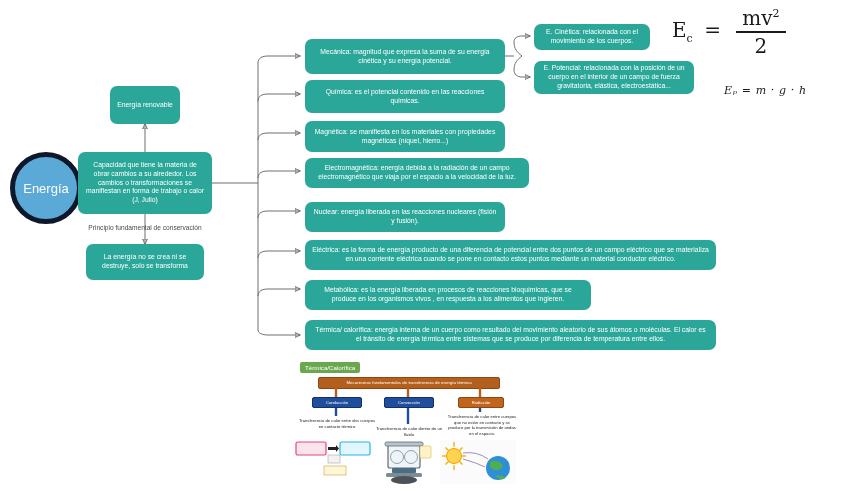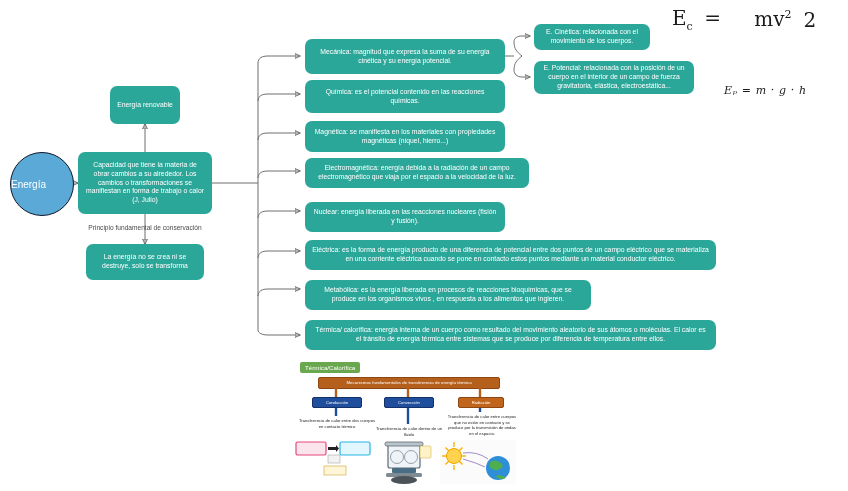--- a/index.html
+++ b/index.html
@@ -6,34 +6,34 @@
   body{width:848px;height:491px;position:relative;overflow:hidden;
        font-family:"Liberation Sans",sans-serif;color:#333;}
   #canvas{position:absolute;left:0;top:0;width:848px;height:491px;}
 
   .node{position:absolute;box-sizing:border-box;background:#2ba79a;color:#ffffff;
         border-radius:7px;display:flex;align-items:center;justify-content:center;
         text-align:center;line-height:1.28;padding:4px 7px;}
   .node.md{font-size:6.8px;}
 
   #n-energia{position:absolute;left:10px;top:152px;width:62px;height:62px;border-radius:50%;
-      background:#5aa9d6;border:1px solid #0f172a;color:#ffffff;font-size:10px;
-      display:flex;align-items:center;text-align:center;}
+      background:#5aa9d6;border:5px solid #0f172a;color:#ffffff;font-size:13px;
+      display:flex;align-items:center;justify-content:center;text-align:center;}
 
   .cap-label{position:absolute;font-size:6.6px;color:#4a4a4a;text-align:center;
       white-space:nowrap;}
 
   svg.links{position:absolute;left:0;top:0;width:848px;height:491px;
       pointer-events:none;overflow:visible;}
   svg.links path,svg.links line{fill:none;stroke:#6f6f6f;stroke-width:1;}
 
   .formula{position:absolute;color:#1a1a1a;font-family:"DejaVu Serif",serif;}
   #f-ec{left:672px;top:6px;font-size:20px;}
-  #f-ec .frac{display:inline-flex;flex-direction:row;align-items:center;
-      vertical-align:middle;margin-left:16px;}
+  #f-ec .frac{display:inline-flex;flex-direction:column;align-items:center;
+      vertical-align:middle;margin-left:4px;}
   #f-ec .frac .num{padding:0 6px 1px 6px;}
   #f-ec .frac .bar{height:1.6px;background:#1a1a1a;width:100%;}
   #f-ec .frac .den{padding:1px 6px 0 6px;}
   #f-ep{left:724px;top:84px;font-size:11px;font-style:italic;letter-spacing:.6px;}
 
   
   #sub{position:absolute;left:290px;top:358px;width:232px;height:132px;}
   #sub .badge{position:absolute;left:10px;top:4px;background:#6aa84f;color:#fff;
       font-size:6.2px;padding:2px 5px;border-radius:2px;white-space:nowrap;}
   #sub .orangebar{position:absolute;left:28px;top:19px;width:180px;height:10px;

